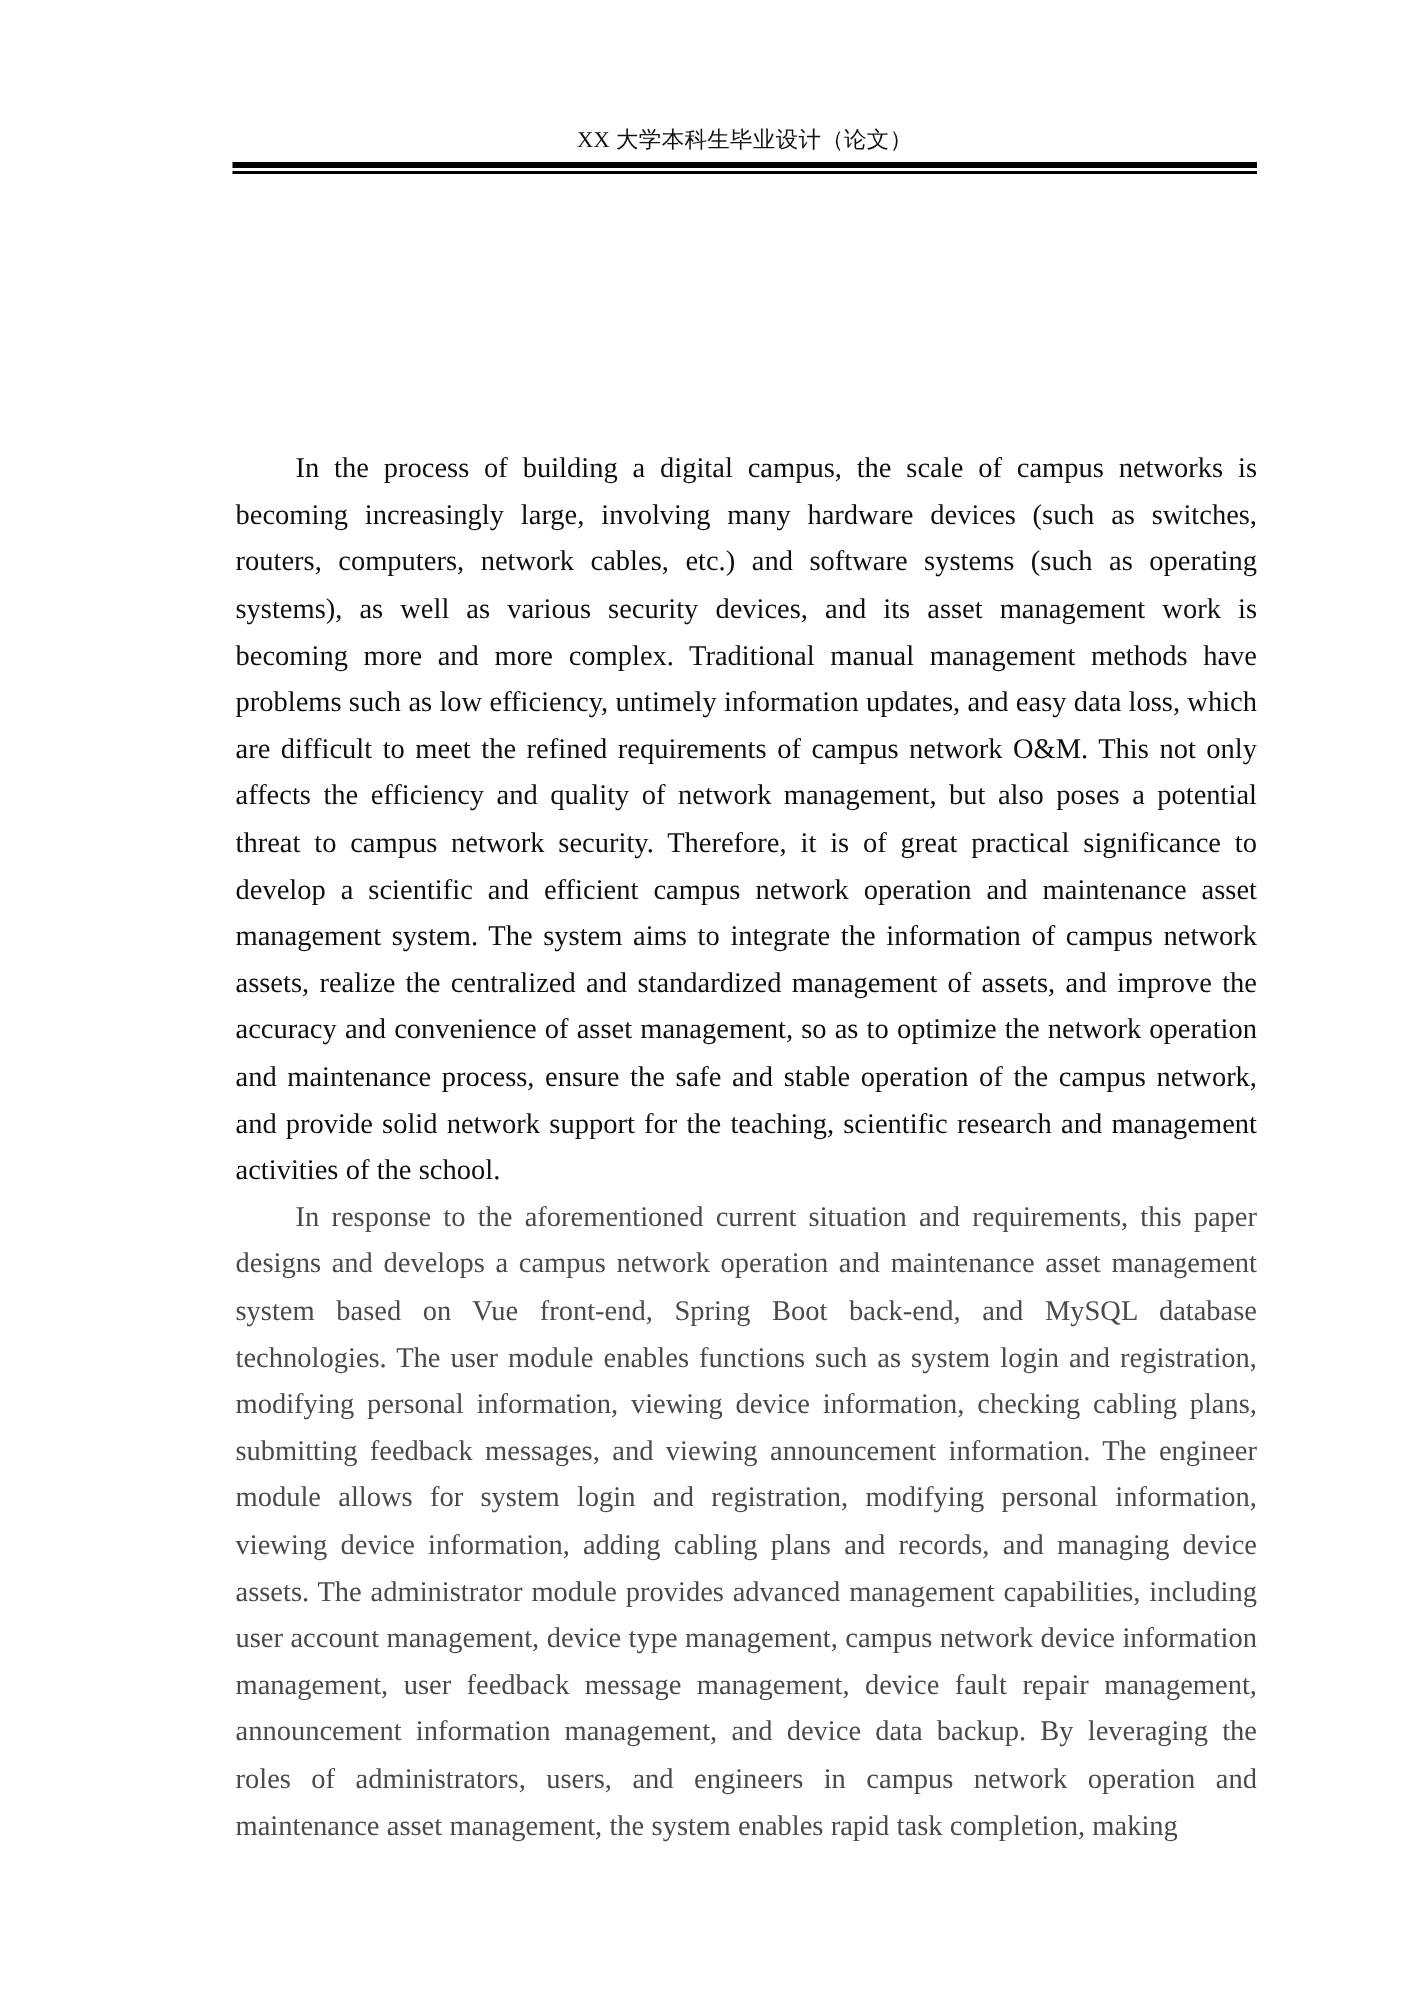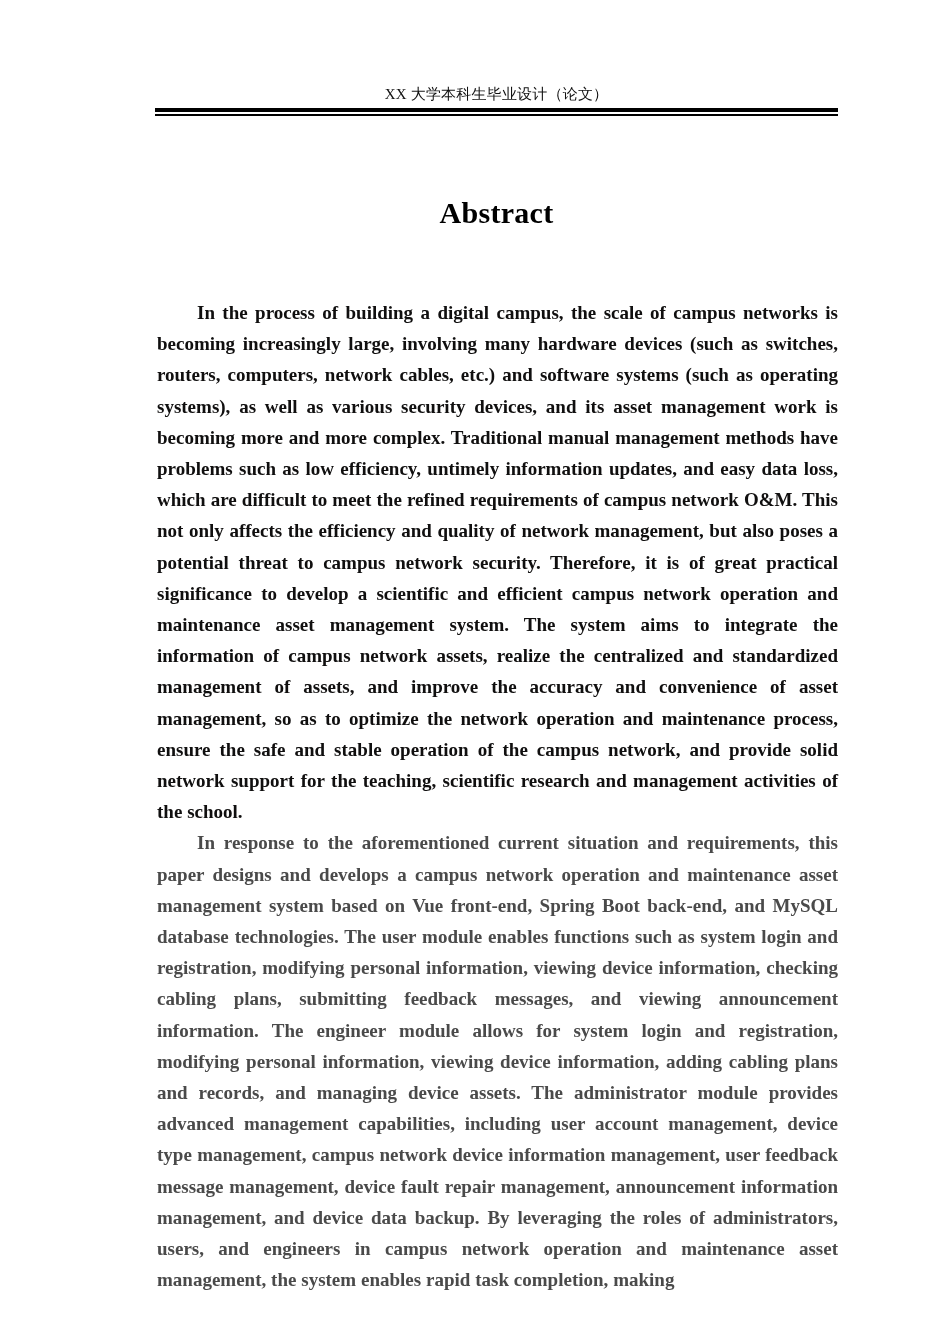--- a/index.html
+++ b/index.html
@@ -59,21 +59,20 @@
     color: #000000;
     letter-spacing: 0.3px;
   }
 
   
   .body-block {
     position: absolute;
     left: 157px;
     top: 297px;
     width: 681px;
-    font-weight: bold;
   }
   .para {
     font-family: "Liberation Serif", "DejaVu Serif", serif;
     font-size: 19px;
     line-height: 31.2px;
     text-align: justify;
     text-justify: inter-word;
     text-indent: 40px;
     margin: 0;
     hyphens: none;
@@ -94,20 +93,19 @@
 
 <div class="page">
 
   <div class="header-block">
     <div class="header-text">XX 大学本科生毕业设计（论文）</div>
     <div class="header-rule-thick"></div>
     <div class="header-rule-gap"></div>
     <div class="header-rule-thin"></div>
   </div>
 
-  <div class="section-title">Abstract</div>
 
   <div class="body-block">
     <p class="para para-dark">In the process of building a digital campus, the scale of campus networks is becoming increasingly large, involving many hardware devices (such as switches, routers, computers, network cables, etc.) and software systems (such as operating systems), as well as various security devices, and its asset management work is becoming more and more complex. Traditional manual management methods have problems such as low efficiency, untimely information updates, and easy data loss, which are difficult to meet the refined requirements of campus network O&amp;M. This not only affects the efficiency and quality of network management, but also poses a potential threat to campus network security. Therefore, it is of great practical significance to develop a scientific and efficient campus network operation and maintenance asset management system. The system aims to integrate the information of campus network assets, realize the centralized and standardized management of assets, and improve the accuracy and convenience of asset management, so as to optimize the network operation and maintenance process, ensure the safe and stable operation of the campus network, and provide solid network support for the teaching, scientific research and management activities of the school.</p>
     <p class="para para-gray">In response to the aforementioned current situation and requirements, this paper designs and develops a campus network operation and maintenance asset management system based on Vue front-end, Spring Boot back-end, and MySQL database technologies. The user module enables functions such as system login and registration, modifying personal information, viewing device information, checking cabling plans, submitting feedback messages, and viewing announcement information. The engineer module allows for system login and registration, modifying personal information, viewing device information, adding cabling plans and records, and managing device assets. The administrator module provides advanced management capabilities, including user account management, device type management, campus network device information management, user feedback message management, device fault repair management, announcement information management, and device data backup. By leveraging the roles of administrators, users, and engineers in campus network operation and maintenance asset management, the system enables rapid task completion, making</p>
   </div>
 
 </div>
 
 </body></html>

